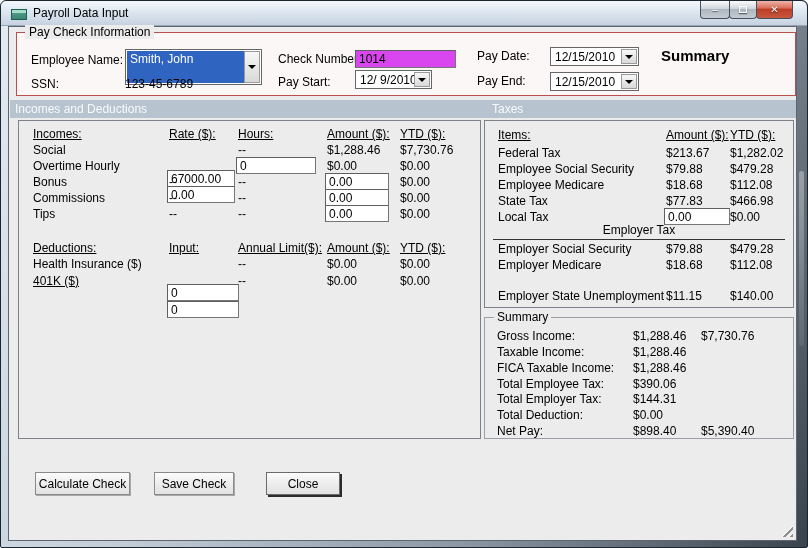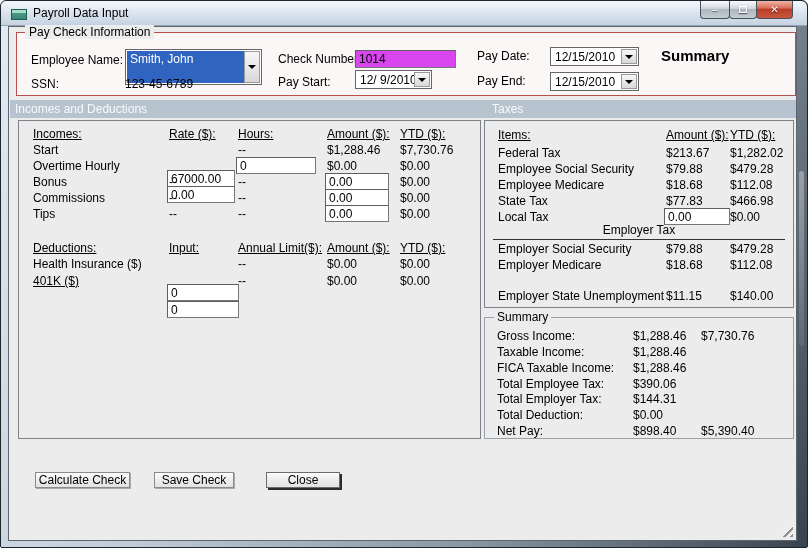--- a/index.html
+++ b/index.html
@@ -81,21 +81,21 @@
 
   
   .t-label { left:13px; } .t-amt { left:181px; } .t-ytd { left:245px; }
   .in-tax { left:179px; width:66px; height:17px; top:-1px; }
   .emp-hr { position:absolute; left:8px; right:8px; top:118px; border-top:1px solid #333; }
   .emp-title { position:absolute; left:0; right:0; top:102px; text-align:center; }
 
   
   .s-label { left:12px; } .s-amt { left:148px; } .s-ytd { left:216px; }
 
-  .btn { position:absolute; height:16px; display:flex; align-items:center; justify-content:center;
+  .btn { position:absolute; height:23px; display:flex; align-items:center; justify-content:center;
          background:linear-gradient(#fcfcfc,#ededed 50%,#e2e2e2);
          border:1px solid #8a8a8a; box-shadow:1px 1px 0 #a9a9a9; cursor:default; }
   .btn.calc { left:26px;  top:445px; width:95px; }
   .btn.save { left:145px; top:445px; width:80px; }
   .btn.close{ left:257px; top:445px; width:74px; border-color:#6b6b6b; box-shadow:2px 2px 0 #2b2b2b; }
 
   .grip { position:absolute; right:3px; bottom:3px; width:13px; height:13px;
           background:repeating-linear-gradient(135deg,#fdfdfd 0 1px,#8f8f8f 1px 3px,transparent 3px 5px);
           clip-path:polygon(100% 0,100% 100%,0 100%); }
 
@@ -179,21 +179,21 @@
 
       <div class="prow" style="top:5px">
         <span class="cell c-label hdr">Incomes:</span>
         <span class="cell c-rate hdr">Rate ($):</span>
         <span class="cell c-hours hdr">Hours:</span>
         <span class="cell c-amt hdr">Amount ($):</span>
         <span class="cell c-ytd hdr">YTD ($):</span>
       </div>
 
       <div class="prow" style="top:21px">
-        <span class="cell c-label">Start</span>
+        <span class="cell c-label">Social</span>
         <input class="tin in-rate" value="67000.00" style="">
         <span class="cell c-hours">--</span>
         <span class="cell c-amt">$1,288.46</span>
         <span class="cell c-ytd">$7,730.76</span>
       </div>
 
       <div class="prow" style="top:37px">
         <span class="cell c-label">Overtime Hourly</span>
         <input class="tin in-rate" value="0.00" style="">
         <input class="tin in-hours" value="0" style="">

